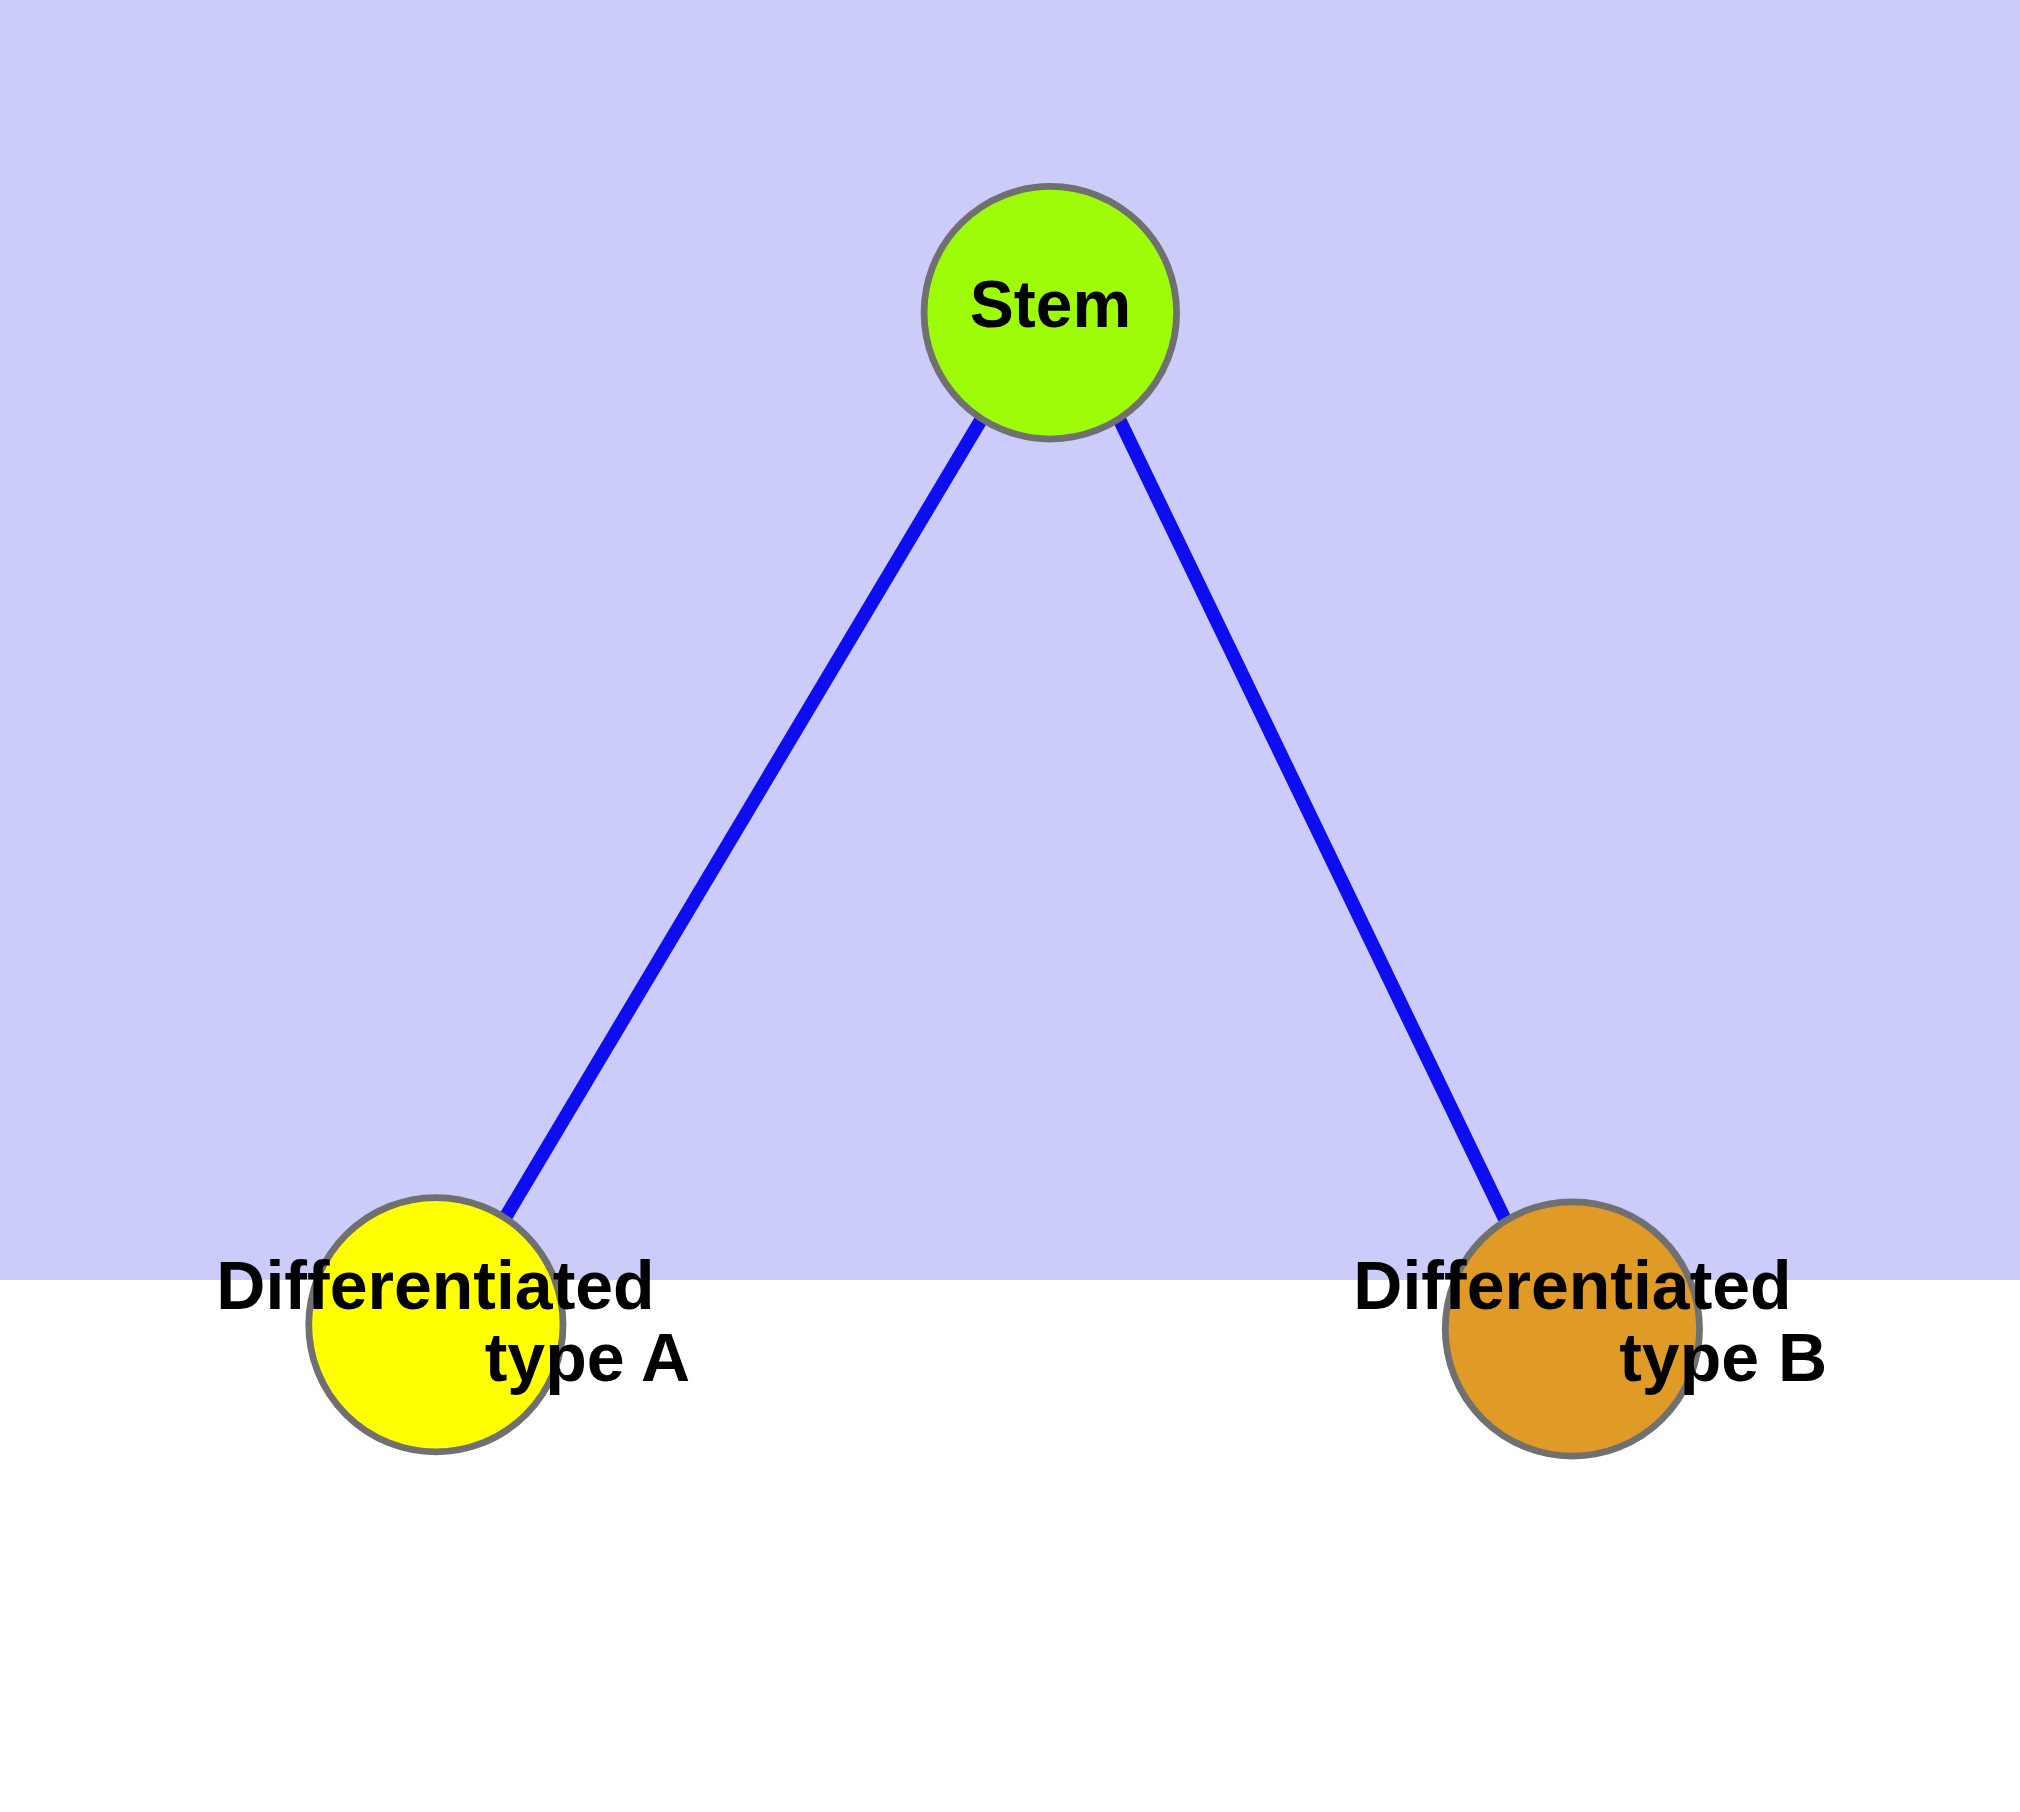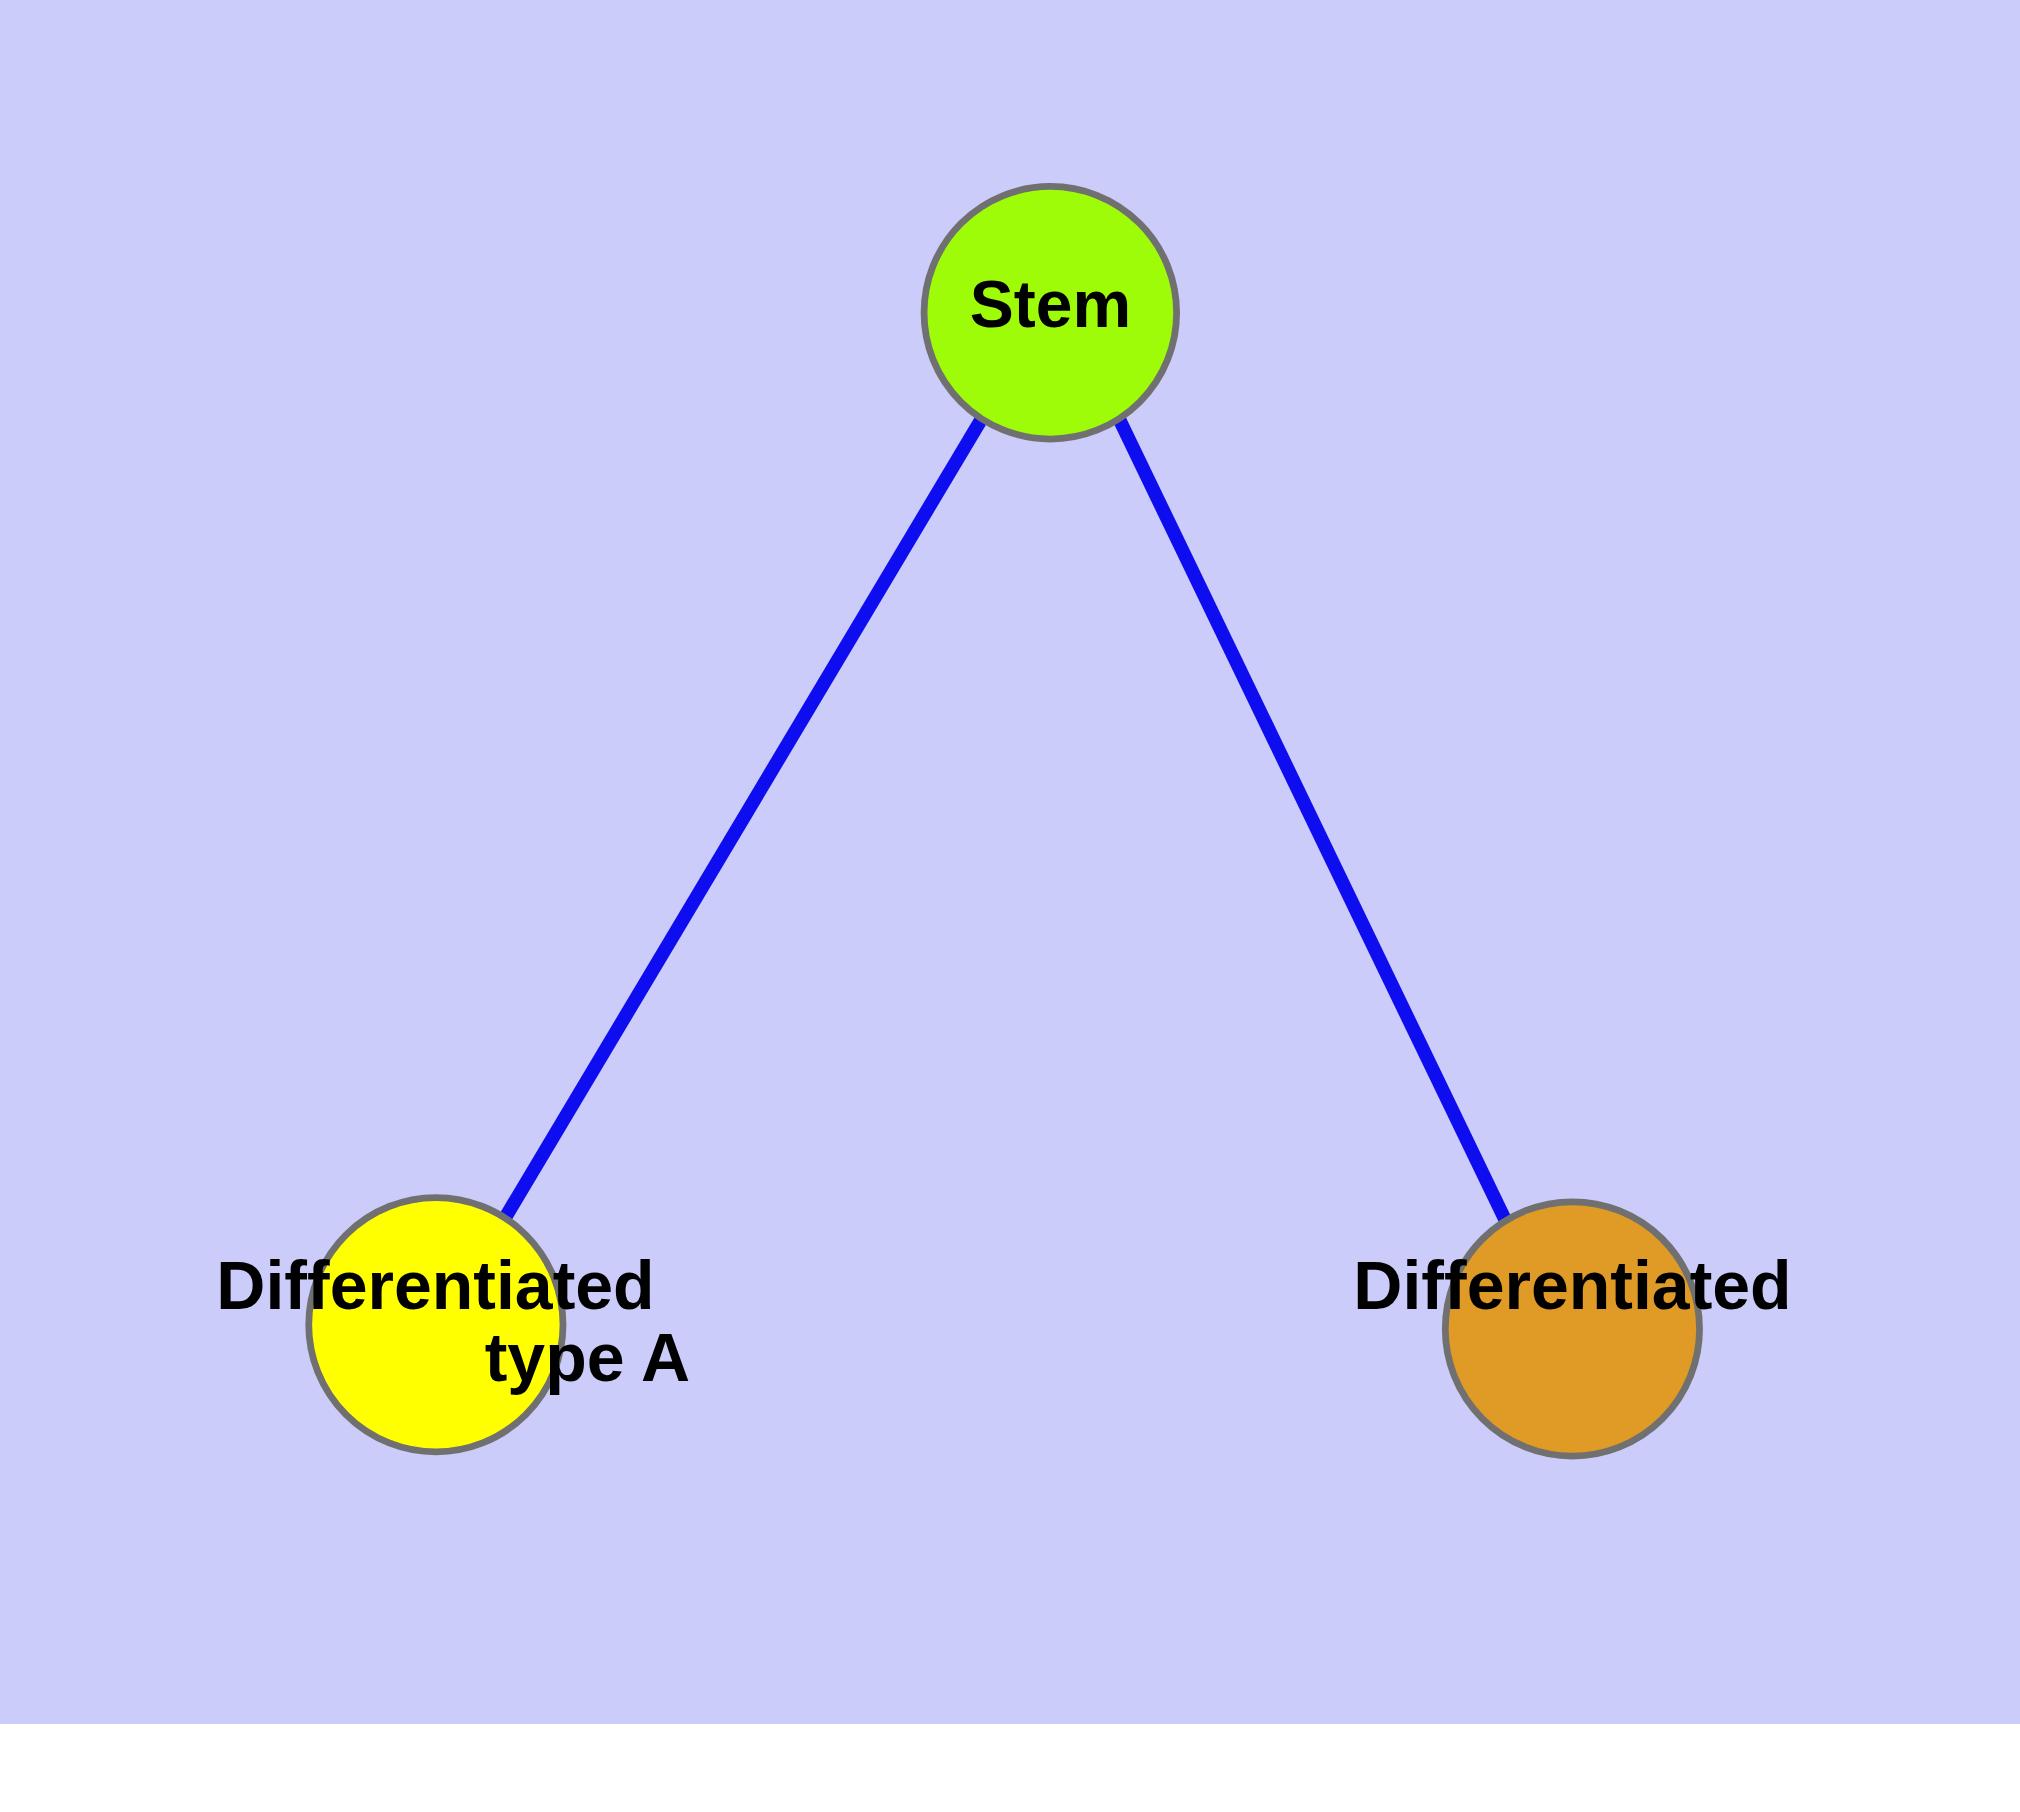--- a/index.html
+++ b/index.html
@@ -8,21 +8,21 @@
   }
   body {
     width: 2021px;
     height: 1812px;
     overflow: hidden;
     font-family: "Liberation Sans", sans-serif;
   }
   #canvas {
     position: relative;
     width: 2021px;
-    height: 1724px;
+    height: 1280px;
     background: #ccccfa;
   }
   #graph-svg {
     position: absolute;
     left: 0;
     top: 0;
     width: 2021px;
     height: 1812px;
   }
   .node-label {
@@ -76,16 +76,17 @@
     <span>Stem</span>
   </div>
 
   <div class="node-label label-a">
     <span>Differentiated</span>
     <span class="label-line2">type A</span>
   </div>
 
   <div class="node-label label-b">
     <span>Differentiated</span>
+    <span class="label-line2">type B</span>
   </div>
 
 </div>
 
 
 </body></html>

